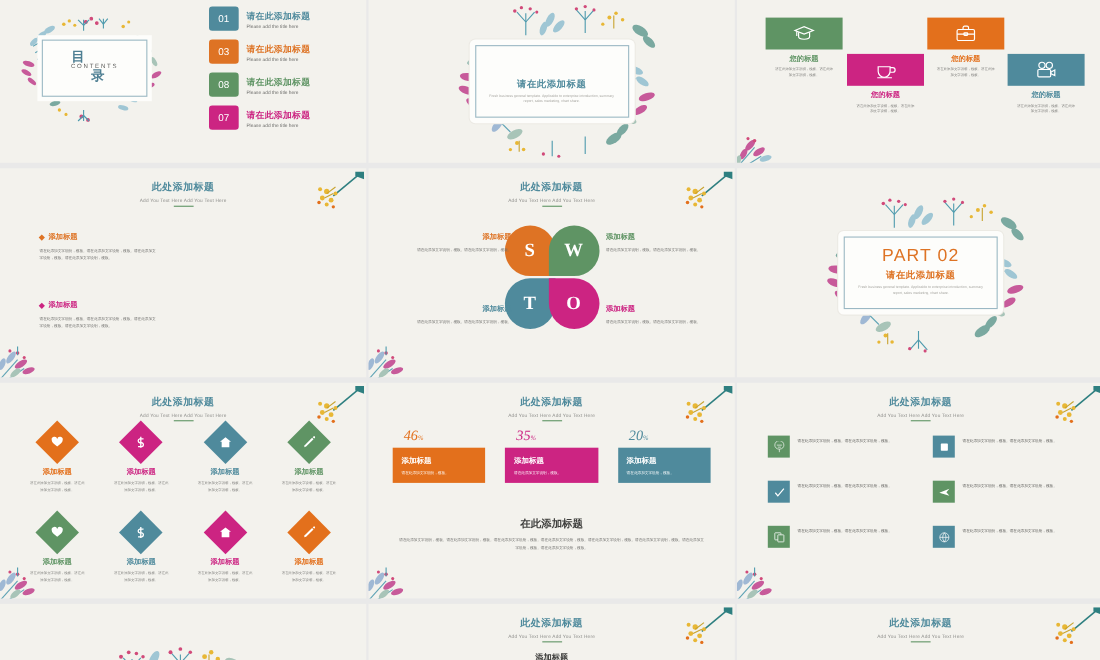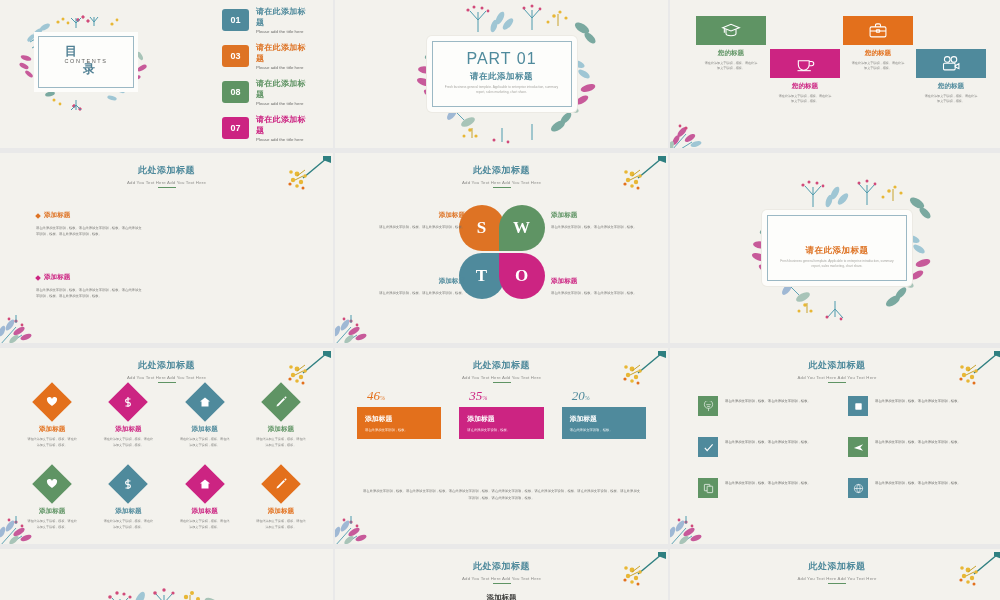--- a/index.html
+++ b/index.html
@@ -53,21 +53,21 @@
   .contents-cn2 { position:absolute; left:44px; top:24px; font-size:12px; color:#4f7f93; font-weight:bold;}
   .contents-en {
     position:absolute; left:0; right:0; top:44px; text-align:center;
     font-size:5.5px; color:#5d5d5b; letter-spacing:1.6px;
   }
   .toc { position:absolute; left:190px; top:6px; width:120px; }
   .toc-row { display:flex; align-items:center; margin-bottom:8px; }
   .toc-num {
     width:27px; height:22px; border-radius:3px; color:#fff;
     font-size:9px; display:flex; align-items:center; justify-content:center;
-    flex:0 0 auto; font-weight:bold;margin-left:32px;
+    flex:0 0 auto; font-weight:normal;
   }
   .toc-txt { margin-left:7px; }
   .toc-cn { font-size:8px; font-weight:bold; letter-spacing:.3px; }
   .toc-en { font-size:4.4px; color:#6d6d6b; margin-top:1px; }
 
   
   .part-frame {
     position:absolute; left:50%; top:50%; transform:translate(-50%,-50%);
     width:150px; height:76px; background:#fdfdfb; border-radius:5px;
     box-shadow:0 0 0 1px #eceae4;
@@ -335,21 +335,20 @@
               <ellipse cx="190" cy="104" rx="7.4" ry="3.4" transform="rotate(30 190 104)"></ellipse>
             </g>
           <g stroke="#5fa3b5">
               <path d="M58 50 L72 38"></path>
               <path d="M196 68 L184 56"></path>
               <path d="M70 104 L82 116"></path>
             </g>
         </g>
       </svg>
       <div class="part-frame">
-        <div class="part-title" style="color:#4f8a9c">PART 01</div>
         <div class="part-sub" style="color:#4f8a9c">请在此添加标题</div>
         <div class="part-desc">Fresh business general template. Applicable to enterprise introduction, summary report, sales marketing, chart share.</div>
       </div>
     </div>
   </div>
 
   <div class="slide">
     <div class="slide-inner">
       <div class="blk-row">
         <div class="blk" style="left:4px;top:4px;">
@@ -660,20 +659,21 @@
               <ellipse cx="190" cy="110" rx="7.4" ry="3.4" transform="rotate(30 190 110)"></ellipse>
             </g>
           <g stroke="#5fa3b5">
               <path d="M58 56 L72 44"></path>
               <path d="M196 74 L184 62"></path>
               <path d="M70 110 L82 122"></path>
             </g>
         </g>
       </svg>
       <div class="part-frame">
+        <div class="part-title" style="color:#de7324">PART 02</div>
         <div class="part-sub" style="color:#de7324">请在此添加标题</div>
         <div class="part-desc">Fresh business general template. Applicable to enterprise introduction, summary report, sales marketing, chart share.</div>
       </div>
     </div>
   </div>
 
   <div class="slide">
     <div class="slide-inner">
       <div class="hdr">
         <div class="hdr-title">此处添加标题</div>
@@ -841,20 +841,21 @@
           </div>
         </div>
         <div class="stat">
           <div class="stat-pct" style="color:#4f8a9c"><span>20</span><small>%</small></div>
           <div class="stat-box" style="background:#4f8a9c">
             <div class="stat-cn">添加标题</div>
             <div class="stat-tx">请在此添加文字说明，模板。</div>
           </div>
         </div>
       </div>
+      <div class="stat-foot-t">在此添加标题</div>
       <div class="stat-foot-b">请在此添加文字说明，模板。请在此添加文字说明，模板。请在此添加文字说明，模板。请在此添加文字说明，模板。请在此添加文字说明，模板。请在此添加文字说明，模板。请在此添加文字说明，模板。请在此添加文字说明，模板。</div>
       <svg class="floral tr-spray" viewBox="0 0 44 34">
         <g fill="none" stroke-width="1">
           <g stroke="#2e7f80" stroke-width="1.4">
               <path d="M40 2 L16 22"></path>
             </g>
           <g fill="#2e7f80">
               <path d="M36 0 h8 v7 l-8 -3 Z"></path>
             </g>
           <g fill="#e8b735">

